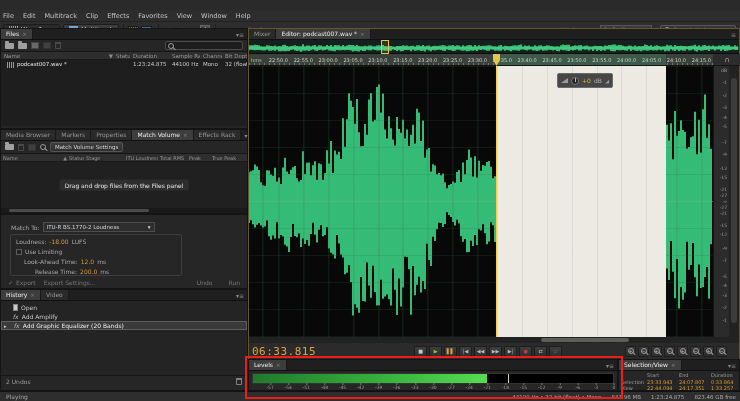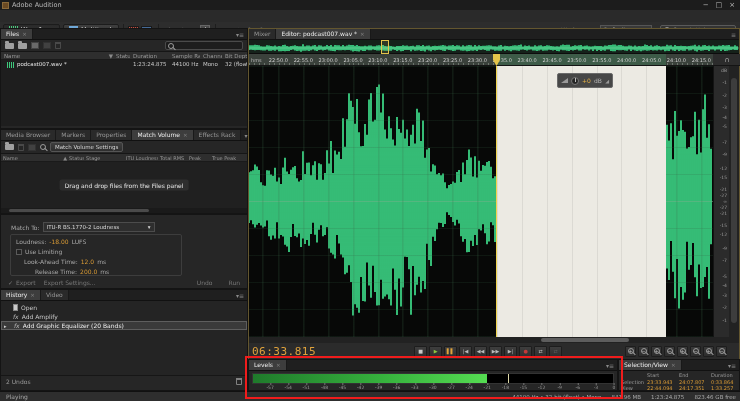--- a/index.html
+++ b/index.html
@@ -159,30 +159,32 @@
   #status-right div { font-size:5.5px; color:#a9a9a9; white-space:nowrap; }
 
   
   #highlight-box { left:245px; top:356px; width:378px; height:43px; border:2px solid #f01c1c; pointer-events:none; z-index:50; }
 </style>
 </head>
 <body>
 
 <div id="app">
 
-  <div class="abs" id="titlebar">
-    <div id="app-icon"></div>
-    <div id="window-title">Adobe Audition</div>
-    <div id="win-controls">
-      <span>−</span>
-      <span>□</span>
-      <span>×</span>
-    </div>
-  </div>
-
+
+  <div class="abs" id="menubar">
+      <div class="menu-item">File</div>
+      <div class="menu-item">Edit</div>
+      <div class="menu-item">Multitrack</div>
+      <div class="menu-item">Clip</div>
+      <div class="menu-item">Effects</div>
+      <div class="menu-item">Favorites</div>
+      <div class="menu-item">View</div>
+      <div class="menu-item">Window</div>
+      <div class="menu-item">Help</div>
+    </div>
 
   <div class="abs" id="toolbar">
     <div class="mode-btn pressed">
       <span class="mini-wave"></span>
       <span>Waveform</span>
     </div>
     <div class="mode-btn">
       <span class="mini-multi"></span>
       <span>Multitrack</span>
     </div>

